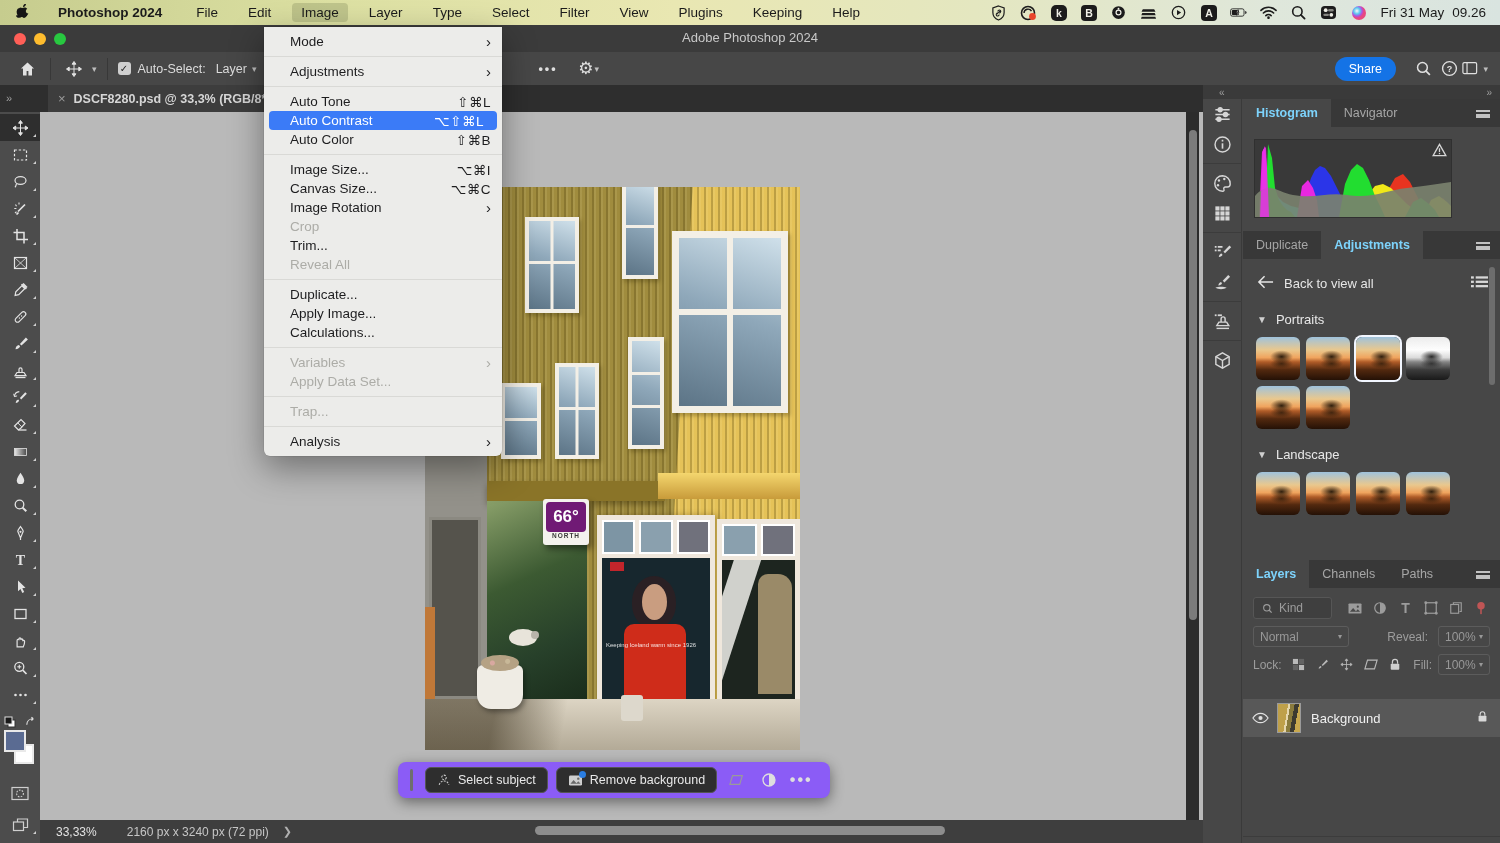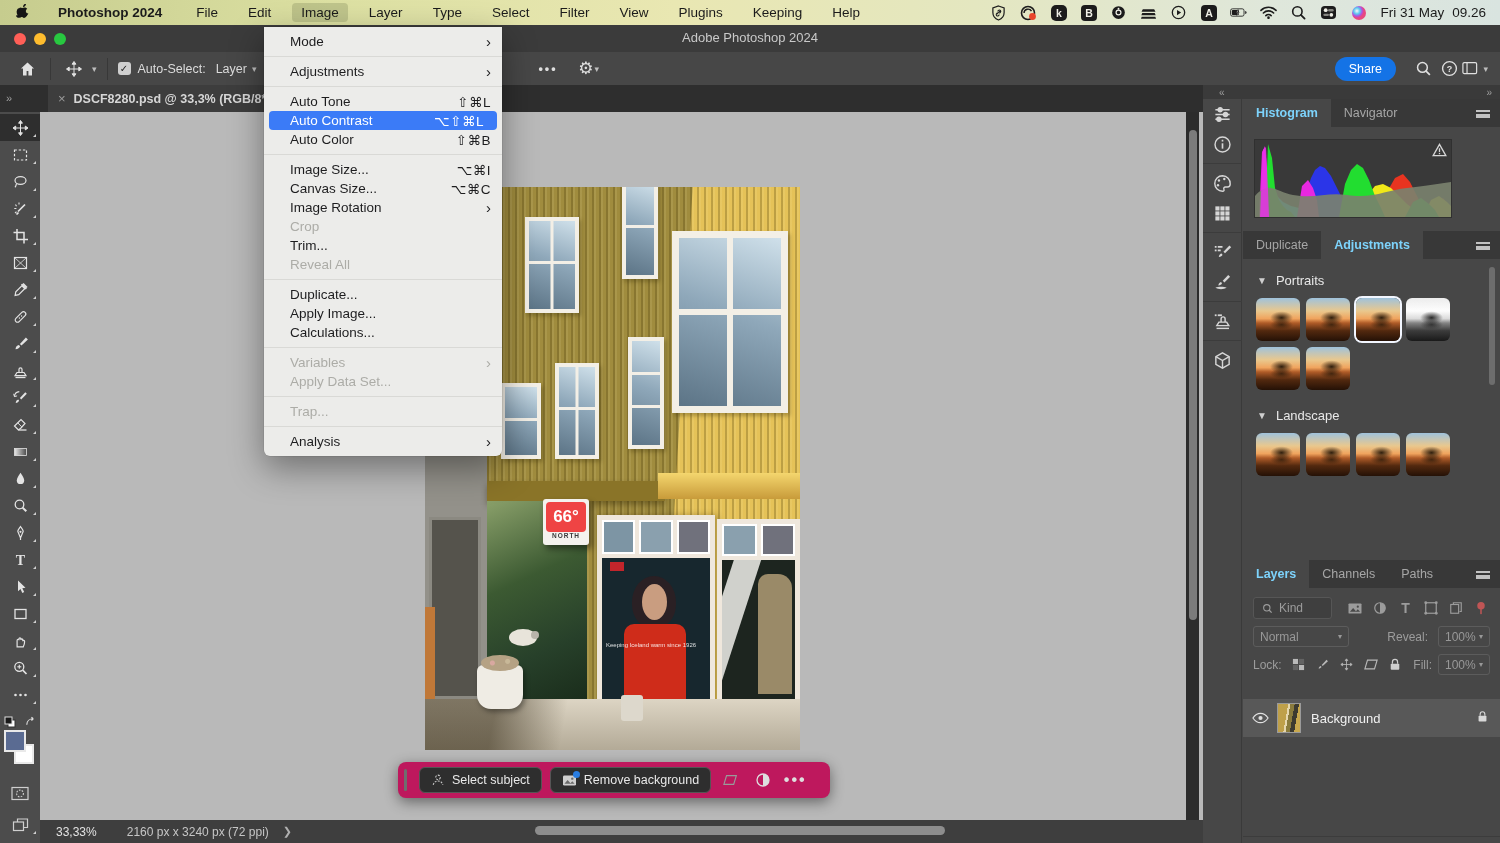--- a/index.html
+++ b/index.html
@@ -55,22 +55,22 @@
 
   
   .canvas{left:40px;top:112px;width:1163px;height:708px;background:#b9b9b9;z-index:1;}
   .vscroll{left:1186px;top:112px;width:13px;height:708px;background:#2c2c2c;z-index:3;}
   .vthumb{position:absolute;left:2.5px;top:18px;width:8px;height:490px;background:#7c7c7c;border-radius:4px;}
   .statusbar{left:40px;top:820px;width:1163px;height:23px;background:#3e3e3e;display:flex;align-items:center;
     color:#d8d8d8;font-size:12px;z-index:4;}
   .hscroll{position:absolute;left:495px;top:6px;width:410px;height:9px;background:#8d8d8d;border-radius:5px;}
 
   
-  .taskbar{left:398px;top:762px;width:432px;height:36px;background:#be185d;border-radius:8px;z-index:20;
-    display:flex;align-items:center;padding:0 10px 0 6px;gap:8px;box-shadow:0 4px 14px rgba(0,0,0,.45);}
+  .taskbar{left:398px;top:762px;width:432px;height:36px;background:#8b5cf6;border-radius:8px;z-index:20;
+    display:flex;align-items:center;padding:0 10px 0 12px;gap:8px;box-shadow:0 4px 14px rgba(0,0,0,.45);}
   .tb-handle{width:3px;height:22px;background:#6e6e6e;border-radius:2px;margin-right:4px;}
   .tb-btn{height:26px;border:1px solid #555;border-radius:6px;background:#2e2e2e;color:#e8e8e8;
     font-size:12.5px;font-family:inherit;display:flex;align-items:center;gap:7px;padding:0 11px;white-space:nowrap;}
   .tb-ico{color:#b5b5b5;display:flex;align-items:center;justify-content:center;width:24px;}
 
   
   .menu{left:264px;top:27px;width:238px;background:#ececea;border-radius:0 0 6px 6px;z-index:70;
     box-shadow:0 12px 34px rgba(0,0,0,.4), 0 0 0 .5px rgba(0,0,0,.12);padding:5px 0;font-size:13.5px;color:#1d1d1f;}
   .mi{height:19px;display:flex;align-items:center;padding:0 11px 0 26px;justify-content:space-between;white-space:nowrap;}
   .mi .sc{color:#1d1d1f;letter-spacing:.5px;}
@@ -179,21 +179,21 @@
 
     <div class="ab" style="left:62px;top:294px;width:178px;height:20px;background:#8a7428;box-shadow:0 4px 6px rgba(40,30,0,.4);"></div>
     <div class="ab" style="left:233px;top:286px;width:142px;height:26px;background:linear-gradient(180deg,#f4d66e,#c89b3a);"></div>
 
     <div class="ab" style="left:62px;top:314px;width:100px;height:226px;background:linear-gradient(155deg,#8aa06a 0%,#3c5a32 35%,#27402a 65%,#152515 100%);">
       <div class="ab" style="left:22px;top:128px;width:28px;height:17px;border-radius:50%;background:#e8e4da;"></div>
       <div class="ab" style="left:44px;top:130px;width:8px;height:8px;border-radius:50%;background:#b8b4aa;"></div>
     </div>
 
     <div class="ab" style="left:118px;top:312px;width:46px;height:46px;background:#f4f2ee;border-radius:3px;box-shadow:3px 4px 6px rgba(0,0,0,.45);padding:3px;">
-      <div style="width:40px;height:30px;background:#ef4444;border-radius:4px;color:#fff;font-weight:bold;font-size:17px;text-align:center;line-height:30px;">66°</div>
+      <div style="width:40px;height:30px;background:#701a75;border-radius:4px;color:#fff;font-weight:bold;font-size:17px;text-align:center;line-height:30px;">66°</div>
       <div style="color:#3a3a3a;font-size:6.5px;font-weight:bold;text-align:center;letter-spacing:1px;">NORTH</div>
     </div>
 
     <div class="ab" style="left:172px;top:328px;width:118px;height:212px;background:#efe7dc;padding:5px;box-shadow:3px 0 6px rgba(40,30,0,.3);">
       <div style="display:flex;gap:4px;height:34px;margin-bottom:4px;">
         <div style="flex:1;background:#7d95a4;border:2px solid #fff;"></div>
         <div style="flex:1;background:#8aa0ae;border:2px solid #fff;"></div>
         <div style="flex:1;background:#70717c;border:2px solid #fff;"></div>
       </div>
       <div style="position:relative;height:162px;background:#17272e;overflow:hidden;">
@@ -748,20 +748,36 @@
       </span>
     </div>
   </div>
 
   <div class="ab panel" style="top:231px;height:305px;">
     <div class="ptabs" id="adj-tabs">
         <span class="ptab">Duplicate</span>
         <span class="ptab active">Adjustments</span>
         <span class="pmenu-ico"><span class="hamb"></span></span>
       </div>
+    <div class="adj-back">
+      <span><svg width="17" height="14" viewBox="0 0 18 14">
+            <path d="M8 1 2 7l6 6M2 7h15" fill="none" stroke="#e6e6e6" stroke-width="1.6"></path>
+          </svg></span>
+      <span>Back to view all</span>
+      <span class="adj-list-ico"><svg width="17" height="14" viewBox="0 0 18 14">
+            <g fill="#d8d8d8">
+              <rect x="0" y="1" width="3" height="2.4"></rect>
+              <rect x="5" y="1" width="13" height="2.4"></rect>
+              <rect x="0" y="5.6" width="3" height="2.4"></rect>
+              <rect x="5" y="5.6" width="13" height="2.4"></rect>
+              <rect x="0" y="10.2" width="3" height="2.4"></rect>
+              <rect x="5" y="10.2" width="13" height="2.4"></rect>
+            </g>
+          </svg></span>
+    </div>
     <div id="adj-sections">
         <div class="sec-head">
           <span class="sec-chev">▼</span>
           <span>Portraits</span>
         </div>
         <div class="thumb-row">
           <div class="thumb"></div>
           <div class="thumb"></div>
           <div class="thumb selected"></div>
           <div class="thumb bw"></div>

